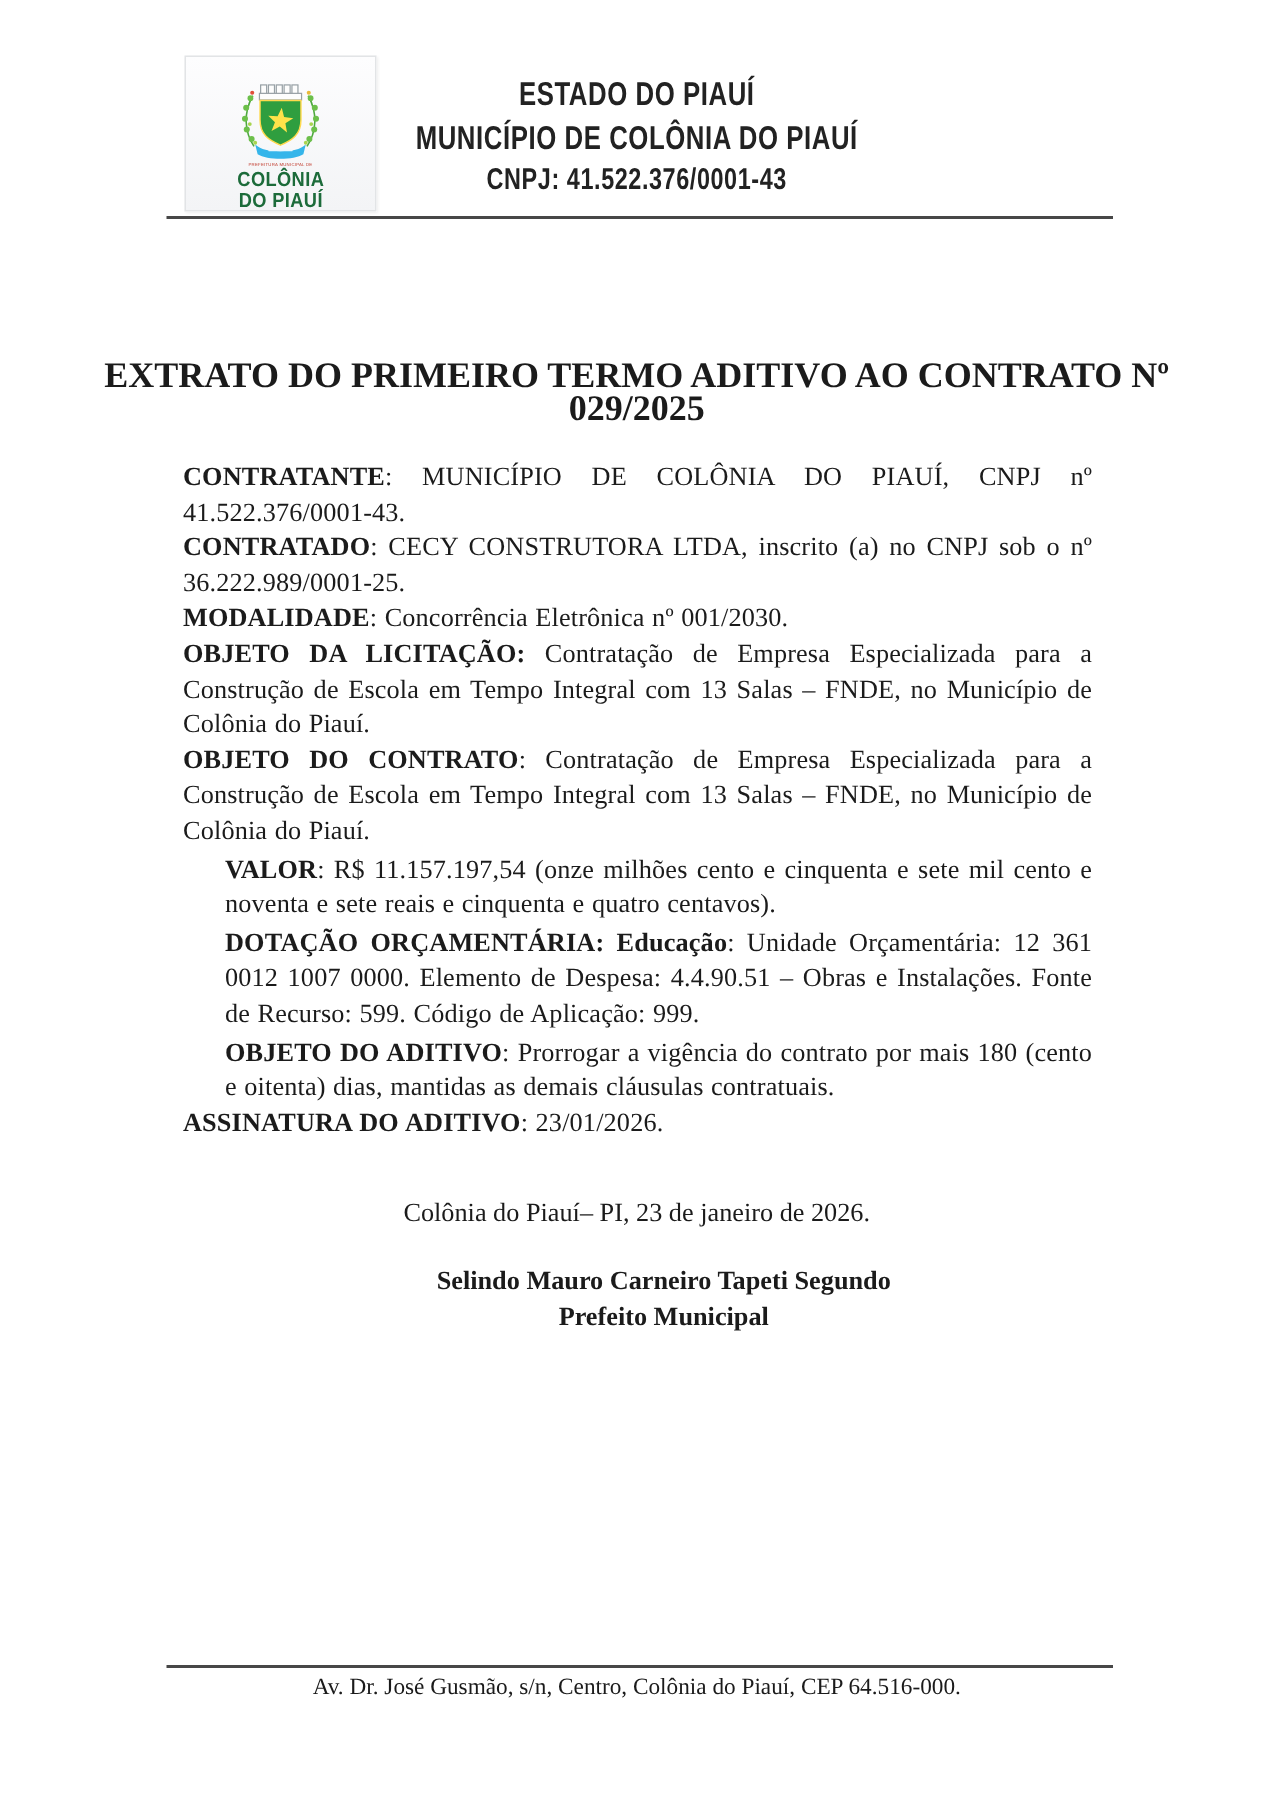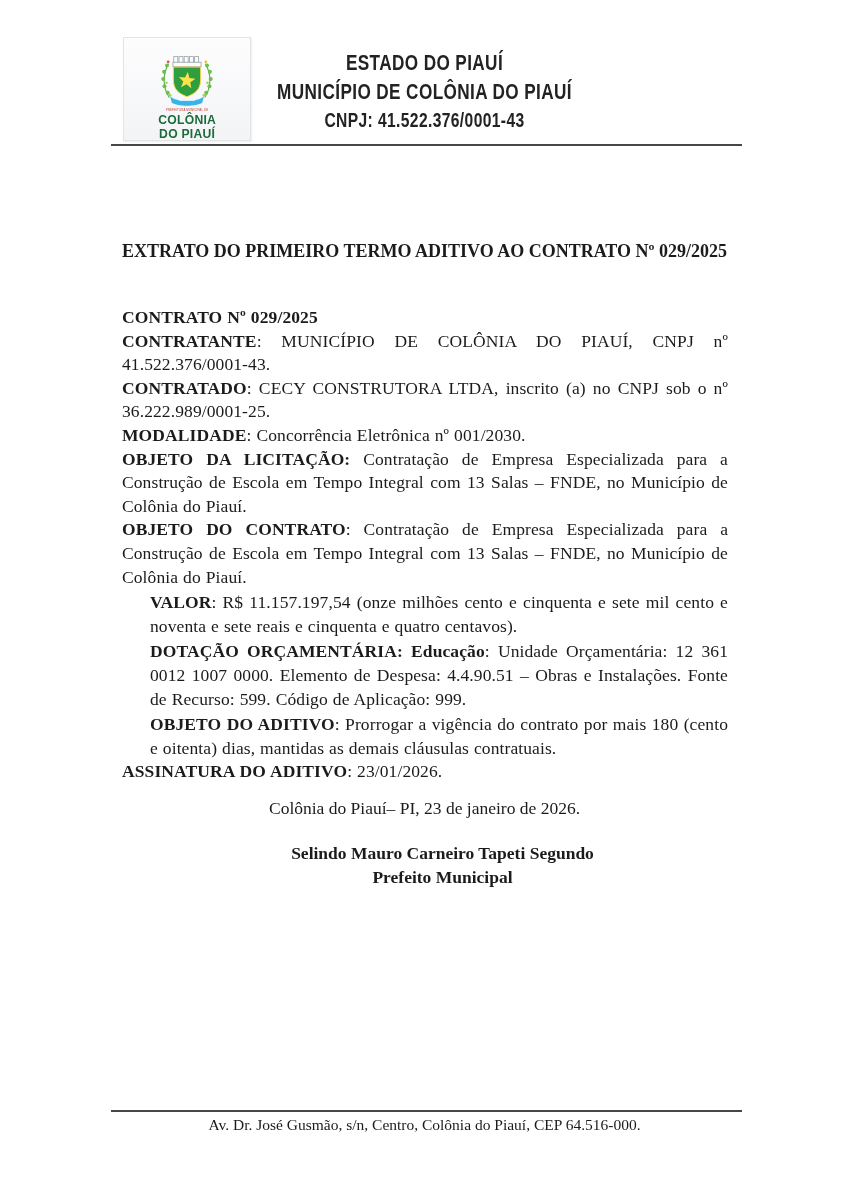--- a/index.html
+++ b/index.html
@@ -44,21 +44,21 @@
     position:absolute;left:111px;right:107px;height:2px;
     background:#474747;
   }
   .rule.top{top:144px;}
   .rule.bottom{top:1110px;}
 
   
   .doc-title{
     position:absolute;top:240px;left:60px;right:60px;
     margin:0;text-align:center;
-    font-size:18px;font-weight:700;line-height:22px;
+    font-size:24px;font-weight:700;line-height:22px;
   }
   .doc-body{
     position:absolute;top:306px;left:122px;width:606px;
     font-size:17.5px;line-height:23.6px;
     text-align:justify;
     letter-spacing:.1px;word-spacing:.5px;
   }
   .doc-body p{margin:0;}
   .doc-body p.gap{margin-top:2px;margin-left:28px;}
   .b{font-weight:700;}
@@ -141,21 +141,20 @@
     <div class="header-line">ESTADO DO PIAUÍ</div>
     <div class="header-line">MUNICÍPIO DE COLÔNIA DO PIAUÍ</div>
     <div class="header-line small">CNPJ: 41.522.376/0001-43</div>
   </div>
 
   <div class="rule top"></div>
 
   <h1 class="doc-title">EXTRATO DO PRIMEIRO TERMO ADITIVO AO CONTRATO Nº 029/2025</h1>
 
   <section class="doc-body">
-    <p><span class="b">CONTRATO Nº 029/2025</span><span></span></p>
     <p><span class="b">CONTRATANTE</span><span>: MUNICÍPIO DE COLÔNIA DO PIAUÍ, CNPJ nº 41.522.376/0001-43.</span></p>
     <p><span class="b">CONTRATADO</span><span>: CECY CONSTRUTORA LTDA, inscrito (a) no CNPJ sob o nº 36.222.989/0001-25.</span></p>
     <p><span class="b">MODALIDADE</span><span>: Concorrência Eletrônica nº 001/2030.</span></p>
     <p><span class="b">OBJETO DA LICITAÇÃO:</span><span> Contratação de Empresa Especializada para a Construção de Escola em Tempo Integral com 13 Salas – FNDE, no Município de Colônia do Piauí.</span></p>
     <p><span class="b">OBJETO DO CONTRATO</span><span>: Contratação de Empresa Especializada para a Construção de Escola em Tempo Integral com 13 Salas – FNDE, no Município de Colônia do Piauí.</span></p>
     <p class="gap"><span class="b">VALOR</span><span>: R$ 11.157.197,54 (onze milhões cento e cinquenta e sete mil cento e noventa e sete reais e cinquenta e quatro centavos).</span></p>
     <p class="gap"><span class="b">DOTAÇÃO ORÇAMENTÁRIA: Educação</span><span>: Unidade Orçamentária: 12 361 0012 1007 0000. Elemento de Despesa: 4.4.90.51 – Obras e Instalações. Fonte de Recurso: 599. Código de Aplicação: 999.</span></p>
     <p class="gap"><span class="b">OBJETO DO ADITIVO</span><span>: Prorrogar a vigência do contrato por mais 180 (cento e oitenta) dias, mantidas as demais cláusulas contratuais.</span></p>
     <p><span class="b">ASSINATURA DO ADITIVO</span><span>: 23/01/2026.</span></p>
   </section>

